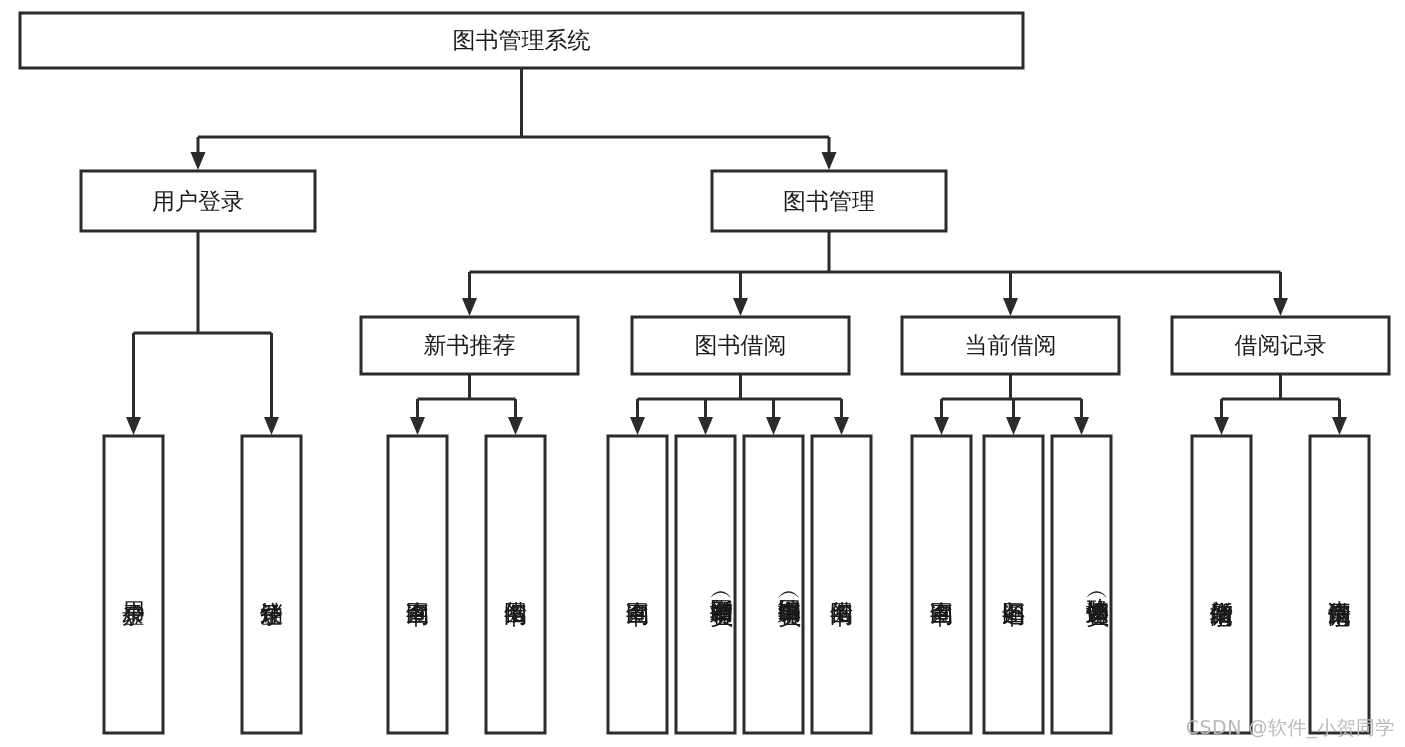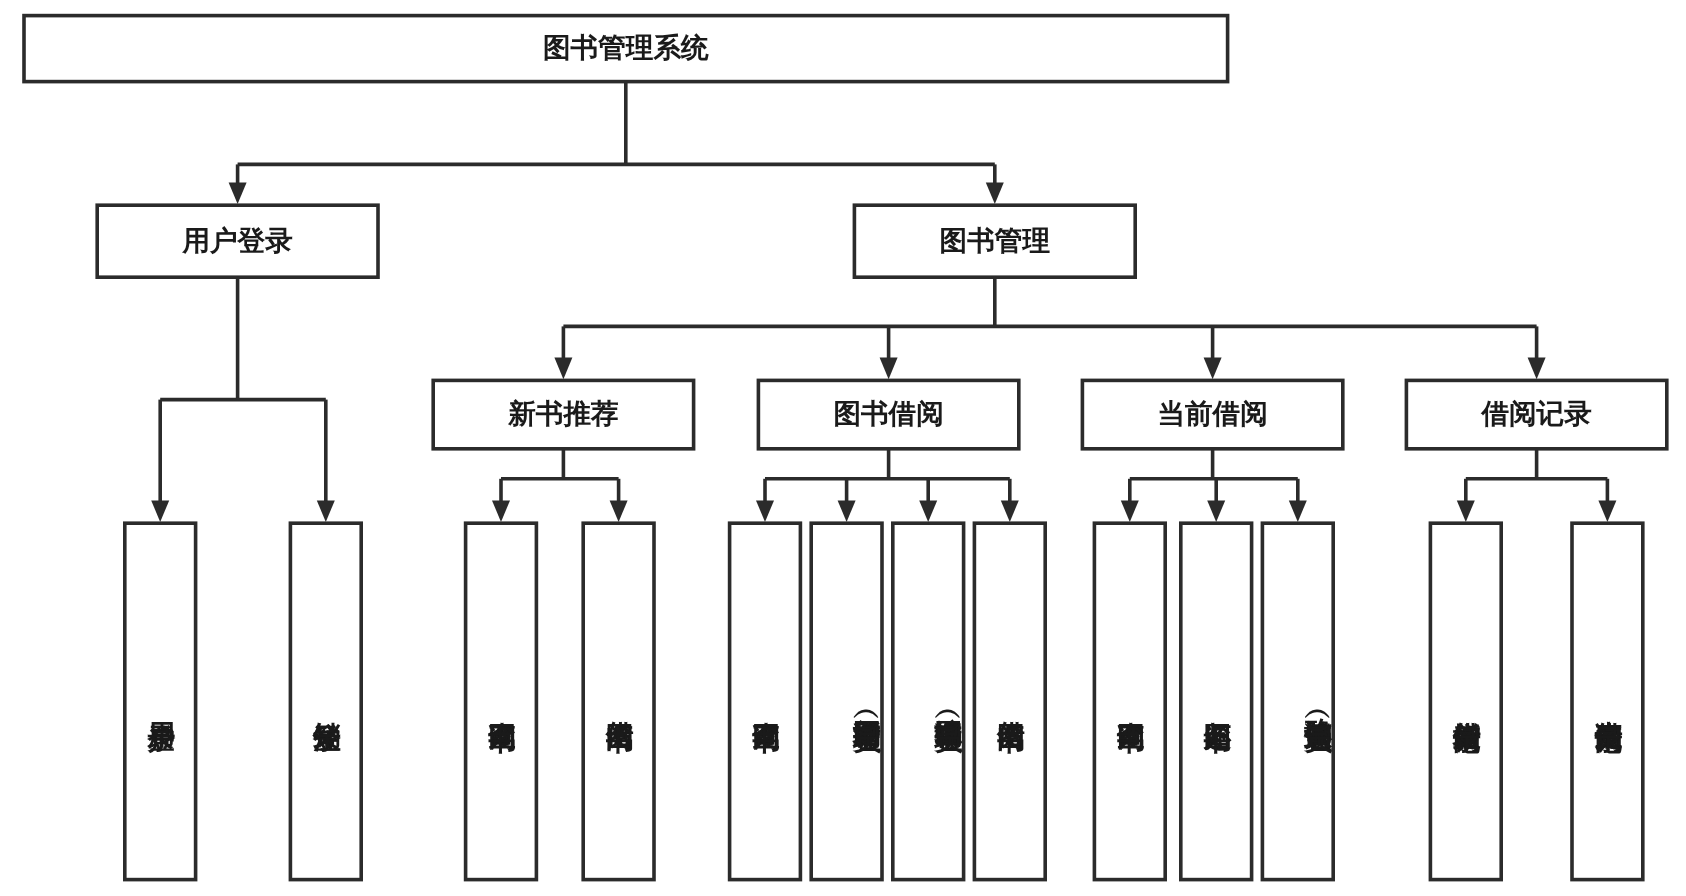--- a/index.html
+++ b/index.html
@@ -11,21 +11,20 @@
     width: 1405px;
     height: 747px;
     font-family: "DejaVu Sans", "Liberation Sans", sans-serif;
     overflow: hidden;
     position: relative;
   }
   #diagram-root {
     position: relative;
     width: 1405px;
     height: 747px;
-    font-weight: bold;
   }
   svg#tree-svg {
     position: absolute;
     left: 0;
     top: 0;
     width: 1405px;
     height: 747px;
     display: block;
   }
   .node-box {
@@ -193,13 +192,14 @@
       <div class="label-vert centered" style="left: 608px; top: 444px; width: 59px; height: 281px;">查询图书</div>
       <div class="label-vert" style="left: 676px; top: 444px; width: 59px; height: 281px;">新增图书（管理员）</div>
       <div class="label-vert" style="left: 744px; top: 444px; width: 59px; height: 281px;">编辑图书（管理员）</div>
       <div class="label-vert centered" style="left: 812px; top: 444px; width: 59px; height: 281px;">借阅图书</div>
       <div class="label-vert centered" style="left: 912px; top: 444px; width: 59px; height: 281px;">查询图书</div>
       <div class="label-vert centered" style="left: 984px; top: 444px; width: 59px; height: 281px;">归还图书</div>
       <div class="label-vert" style="left: 1052px; top: 444px; width: 59px; height: 281px;">确认归还（管理员）</div>
       <div class="label-vert centered" style="left: 1192px; top: 444px; width: 59px; height: 281px;">新增借阅记录</div>
       <div class="label-vert centered" style="left: 1310px; top: 444px; width: 59px; height: 281px;">查询借阅记录</div>
     </div>
+  <div class="watermark">CSDN @软件_小贺同学</div>
 </div>
 
 </body></html>

